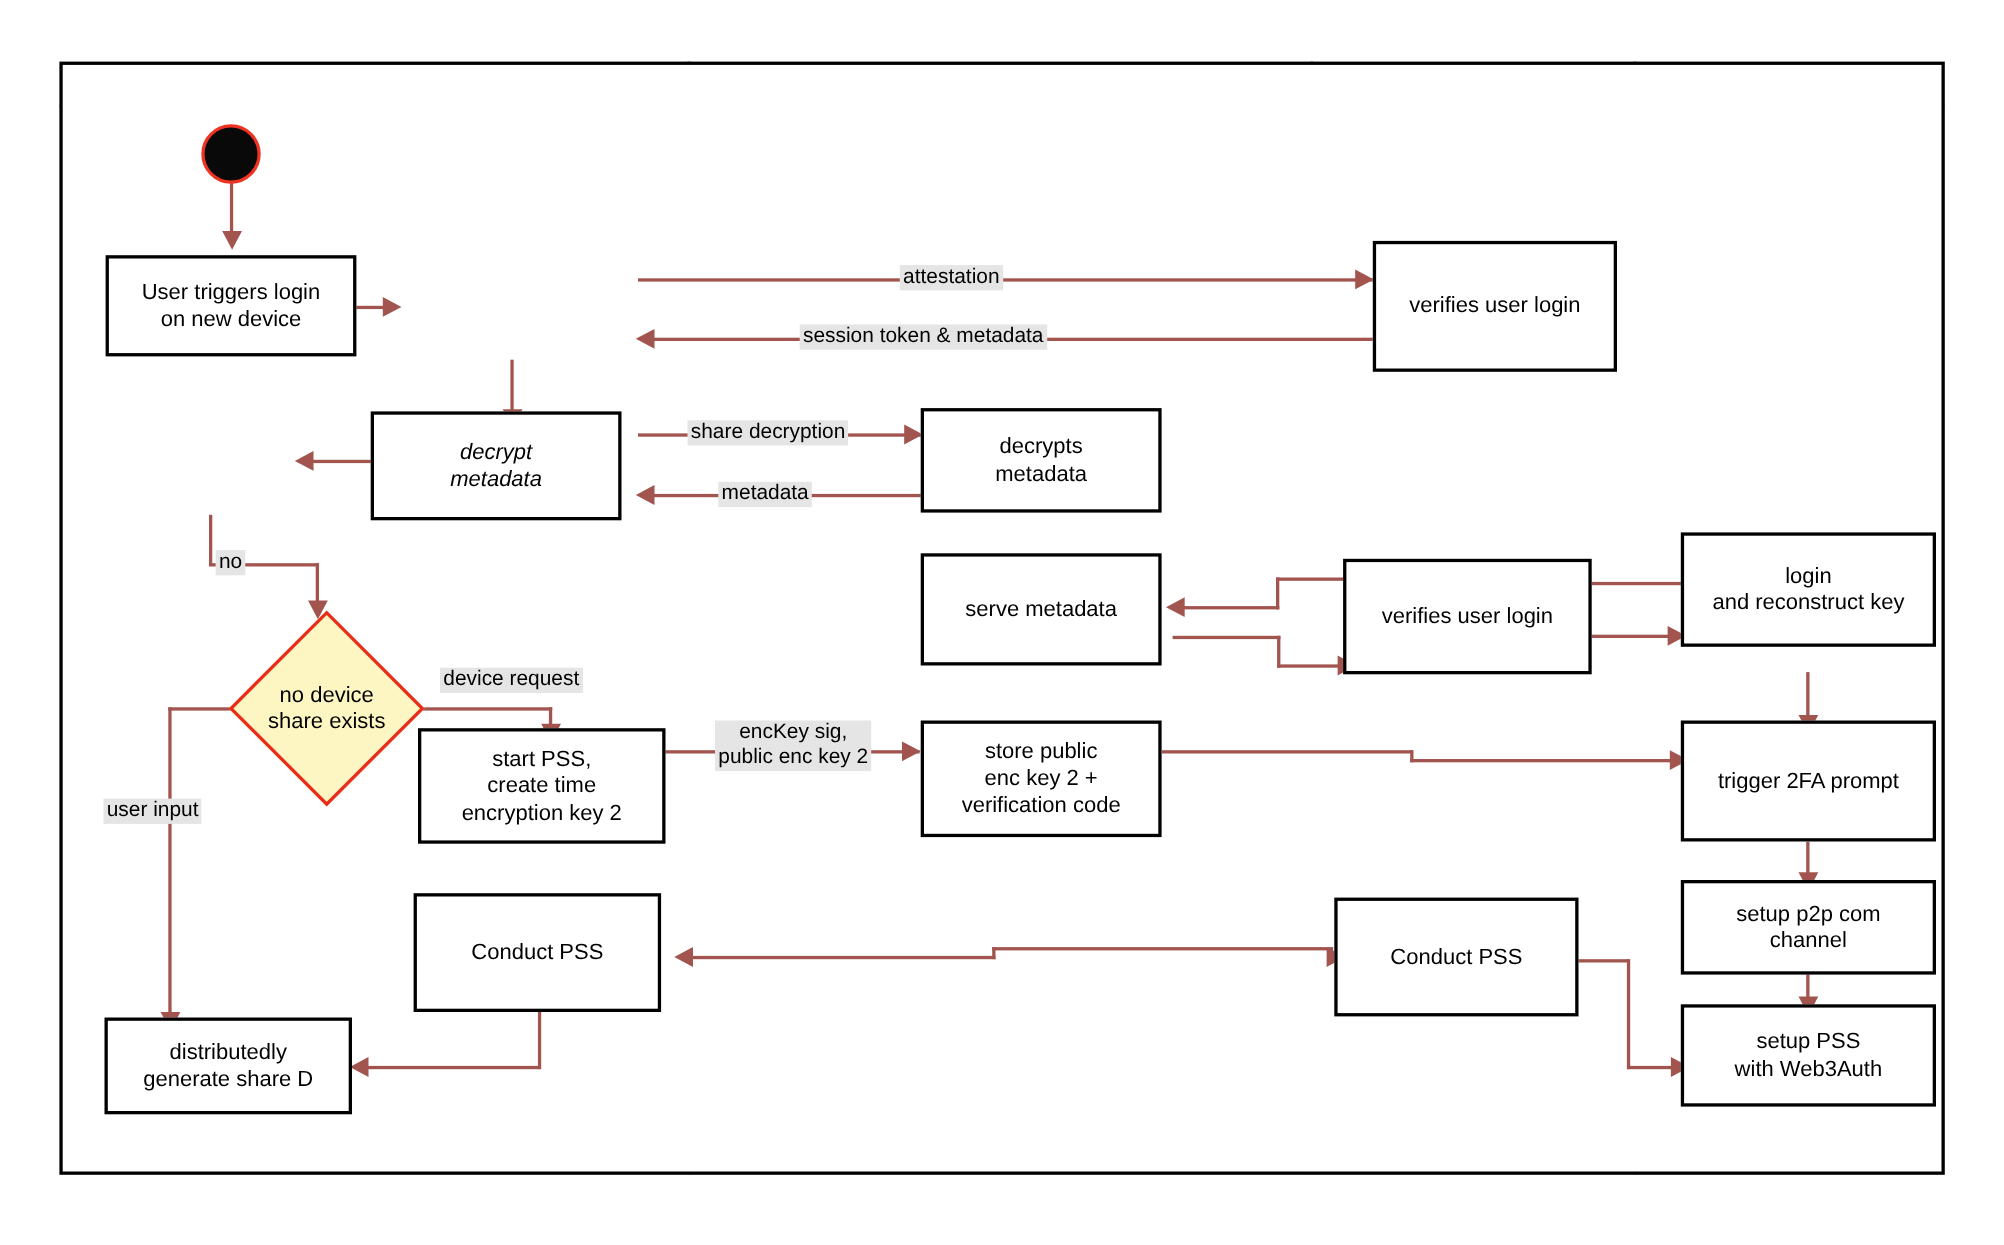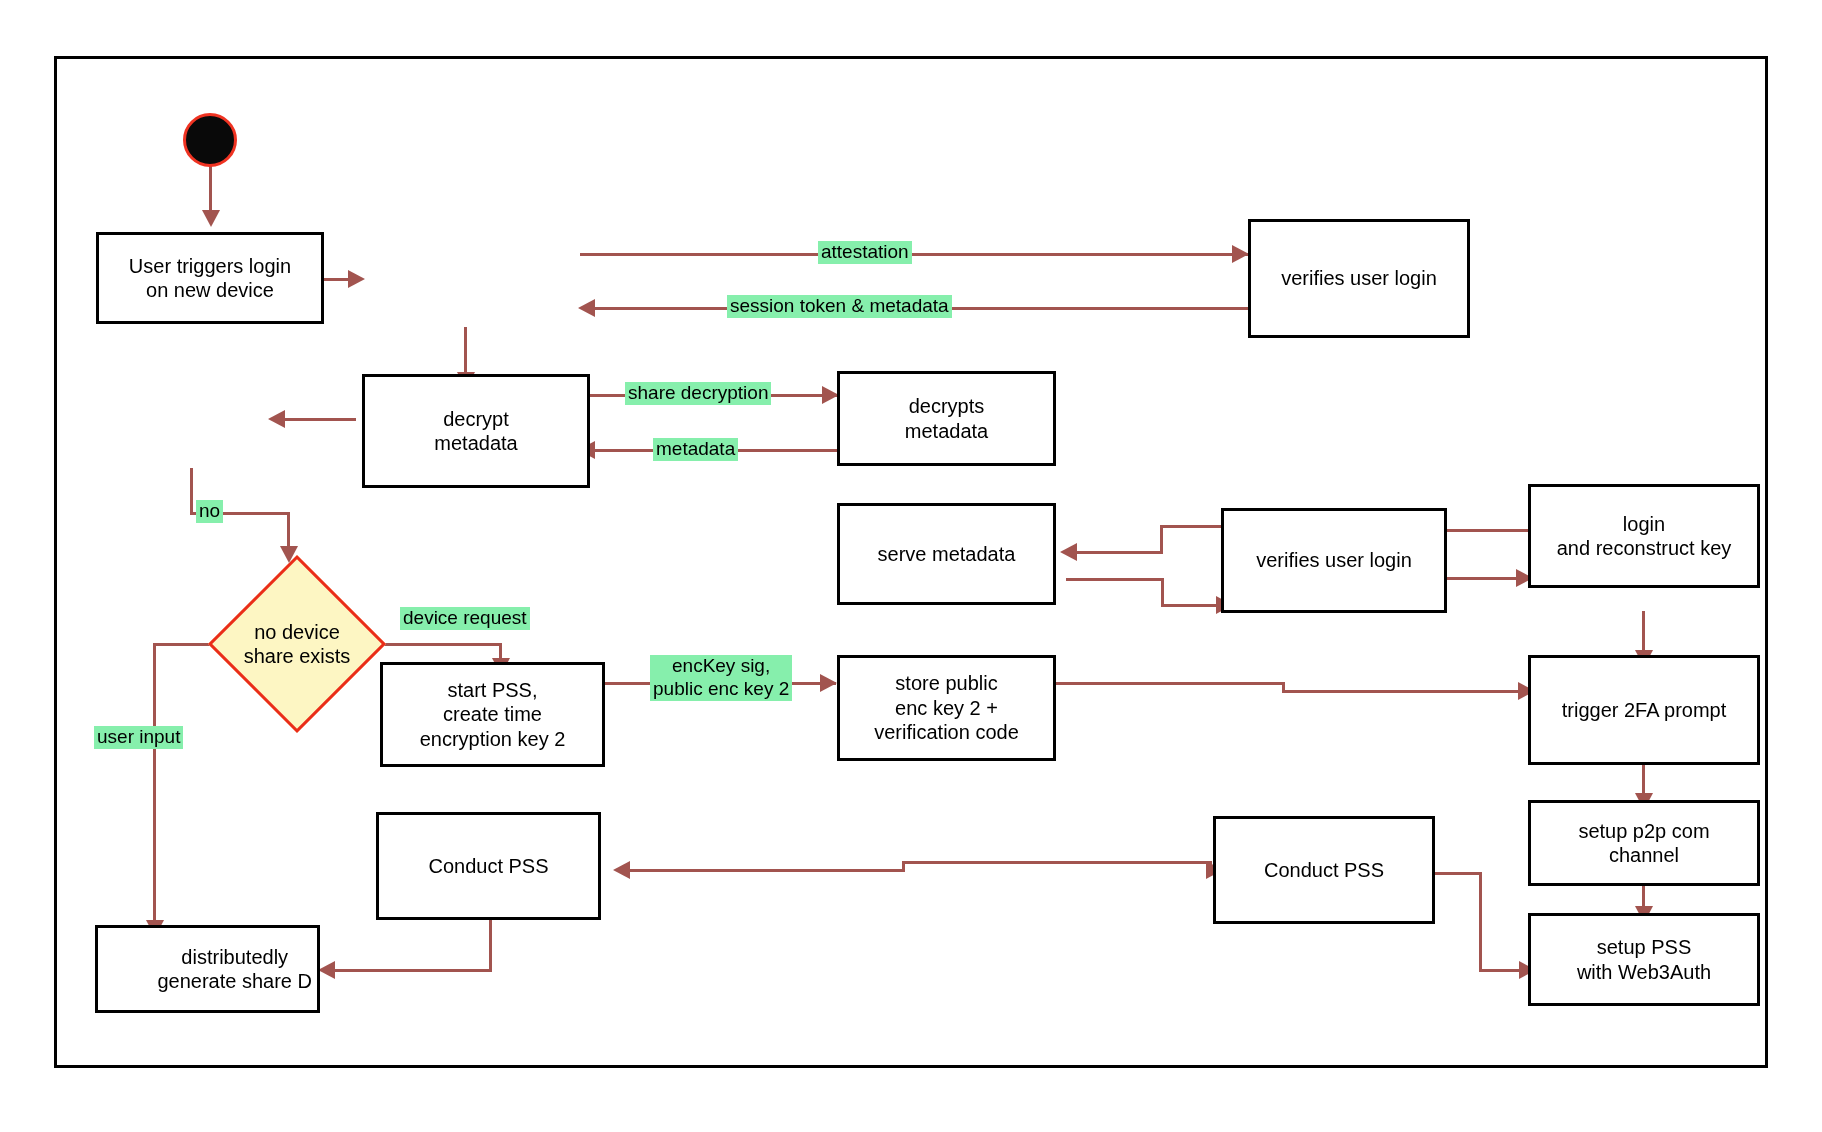--- a/index.html
+++ b/index.html
@@ -38,21 +38,21 @@
 
   
   .seg{position:absolute;background:#a2544f;z-index:2;}
   .segh{height:3px;}
   .segv{width:3px;}
   .arrow{position:absolute;width:0;height:0;z-index:3;}
   .ar-right{border-top:9px solid transparent;border-bottom:9px solid transparent;border-left:17px solid #a2544f;}
   .ar-left {border-top:9px solid transparent;border-bottom:9px solid transparent;border-right:17px solid #a2544f;}
   .ar-down {border-left:9px solid transparent;border-right:9px solid transparent;border-top:17px solid #a2544f;}
 
-  .edge-label{position:absolute;background:#86efac;font-size:19px;color:#000;
+  .edge-label{position:absolute;background:#e5e5e5;font-size:19px;color:#000;
               line-height:1.2;text-align:center;z-index:6;padding:0 3px;white-space:nowrap;}
 </style>
 </head>
 <body>
 
 <div id="canvas">
 
   <div class="lane-head" style="left:54px;width:574px;">
     <span class="collapse-icon">
         <i></i>
@@ -174,21 +174,21 @@
   <div class="start-node" style="left:183px;top:113px;"></div>
 
   <div class="node" style="left:96px;top:232px;width:228px;height:92px;">
     <span>
       <span>User triggers login</span><br>
       <span>on new device</span>
     </span>
   </div>
 
 
-  <div class="node" style="left:362px;top:374px;width:228px;height:114px;">
+  <div class="node" style="left:337px;top:374px;width:228px;height:99px;font-style:italic;">
     <span>
       <span>decrypt</span><br>
       <span>metadata</span>
     </span>
   </div>
 
 
   <div class="diamond" style="left:209px;top:556px;width:176px;height:176px;">
     <div class="shape" style="left:25px;top:25px;width:126px;height:126px;"></div>
     <div class="dlabel">
@@ -204,21 +204,21 @@
       <span>start PSS,</span><br>
       <span>create time</span><br>
       <span>encryption key 2</span>
     </span>
   </div>
 
   <div class="node" style="left:376px;top:812px;width:225px;height:108px;">
     <span>Conduct PSS</span>
   </div>
 
-  <div class="node" style="left:95px;top:925px;width:225px;height:88px;justify-content:flex-end;">
+  <div class="node" style="left:95px;top:925px;width:225px;height:88px;">
     <span>
       <span>distributedly</span><br>
       <span>generate share D</span>
     </span>
   </div>
 
   <div class="node" style="left:837px;top:371px;width:219px;height:95px;justify-content:center;">
     <span>
       <span>decrypts</span><br>
       <span>metadata</span>

